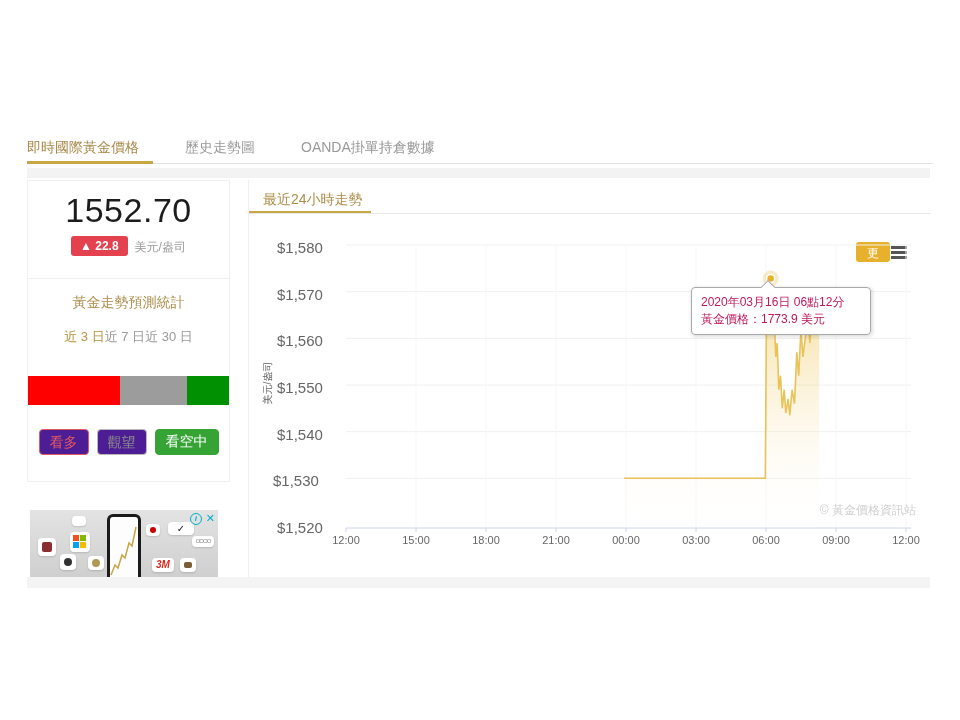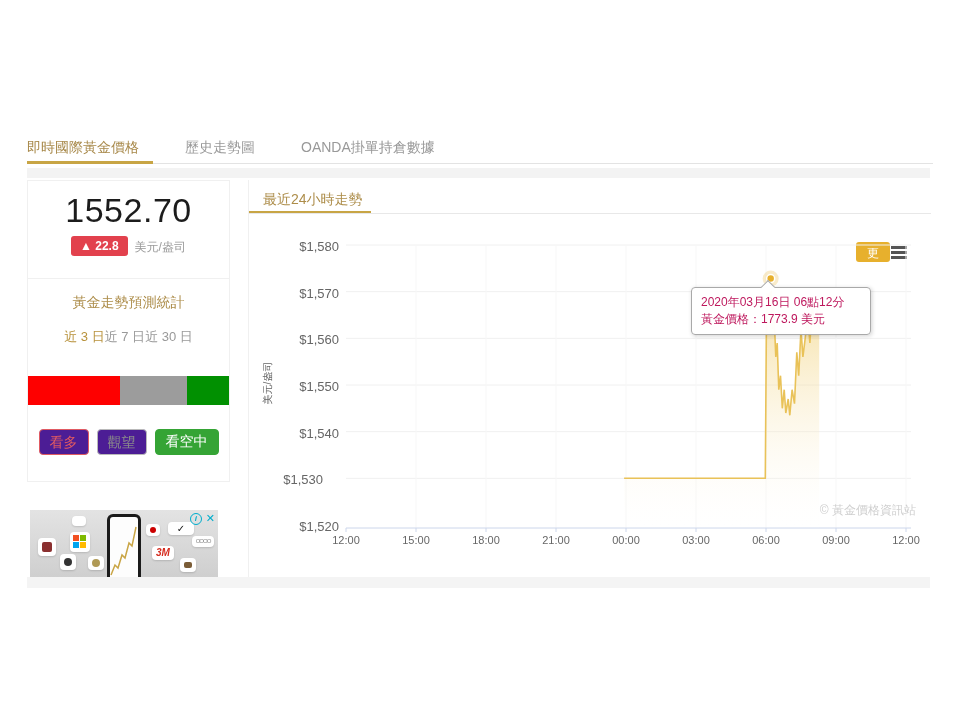--- a/index.html
+++ b/index.html
@@ -52,21 +52,21 @@
   .blob{background:#6b6b6b;border-radius:2px;position:absolute;}
   
   .chart-card{left:248px;top:180px;width:682px;height:397px;background:#fff;border-left:1px solid #f0f0f0;}
   .chart-title{position:absolute;left:14px;top:11px;font-size:14px;color:#ad8d4a;}
   .chart-title-underline{position:absolute;left:0;top:31px;width:122px;height:3px;background:#c8a545;}
   .chart-title-divider{position:absolute;left:0;top:33px;width:682px;height:1px;background:#e8e8e8;}
   .update-btn{position:absolute;left:607px;top:62px;width:34px;height:20px;background:#e7b02d;color:#fff;
               font-size:12px;border:none;border-radius:3px;text-align:center;line-height:20px;cursor:pointer;}
   .burger{position:absolute;left:642px;top:66px;width:16px;cursor:pointer;}
   .burger div{height:2.5px;background:#555;margin-bottom:2.5px;}
-  .ylabel{position:absolute;width:62px;text-align:right;font-size:13px;color:#666;}
+  .ylabel{position:absolute;width:62px;text-align:left;font-size:15px;color:#666;}
   .xlabel{position:absolute;width:44px;text-align:center;font-size:11px;color:#666;}
   .yaxis-title{position:absolute;left:-2px;top:196px;font-size:10px;color:#666;
                transform:rotate(-90deg);transform-origin:center;white-space:nowrap;}
   .tooltip{position:absolute;left:442px;top:107px;width:160px;background:rgba(255,255,255,.97);
            border:1px solid #a9a9a9;border-radius:4px;box-shadow:1px 1px 4px rgba(0,0,0,.18);
            padding:6px 9px;font-size:12px;color:#be185d;line-height:17px;z-index:5;}
   .tooltip-notch{position:absolute;left:514px;top:102px;width:9px;height:9px;background:#fff;
                  border-left:1px solid #a9a9a9;border-top:1px solid #a9a9a9;transform:rotate(45deg);z-index:6;}
   .watermark{position:absolute;left:460px;top:322px;width:207px;text-align:right;
              font-size:12px;color:#cfcfcf;}
@@ -126,21 +126,21 @@
         <div style="background:#ffb900;"></div>
     </div>
   </div>
   <div class="tile" style="left:42px;top:6px;width:14px;height:10px;"></div>
   <div class="tile" style="left:58px;top:46px;width:16px;height:14px;">
     <div class="blob" style="left:4px;top:3px;width:8px;height:8px;background:#b09a55;border-radius:50%;"></div>
   </div>
   <div class="tile" style="left:116px;top:14px;width:14px;height:12px;">
     <div class="blob" style="left:4px;top:3px;width:6px;height:6px;background:#c00;border-radius:50%;"></div>
   </div>
-  <div class="tile brand-3m" style="left:122px;top:36px;width:22px;height:14px;">3M</div>
+  <div class="tile brand-3m" style="left:122px;top:48px;width:22px;height:14px;">3M</div>
   <div class="tile swoosh" style="left:138px;top:12px;width:26px;height:13px;">✓</div>
   <div class="tile rings" style="left:162px;top:26px;width:22px;height:11px;">OOOO</div>
   <div class="tile" style="left:150px;top:48px;width:16px;height:14px;">
     <div class="blob" style="left:4px;top:4px;width:8px;height:6px;background:#7a5c36;"></div>
   </div>
   <div class="phone">
     <div class="phone-screen">
       <svg width="28" height="64" viewBox="0 0 28 64">
         <polyline points="1,58 5,48 8,51 12,38 15,41 19,26 22,29 26,10" fill="none" stroke="#c9a545" stroke-width="1.5"></polyline>
       </svg>
@@ -208,21 +208,21 @@
         <path d="M375.1 298.3 L516.3 298.3 L517.5 130.3 L518.6 107.0 L519.8 125.7 L521.7 98.6 L523.5 149.0 L524.7 125.7 L526.8 177.0 L528.2 163.0 L529.8 209.7 L531.5 195.7 L533.3 228.3 L535.2 209.7 L536.8 233.0 L539.2 219.0 L540.8 235.3 L543.1 209.7 L545.5 223.7 L547.8 172.3 L549.7 195.7 L552.0 149.0 L553.9 177.0 L556.2 158.3 L558.5 135.0 L560.9 163.0 L563.2 125.7 L565.5 144.3 L567.9 130.3 L570.2 149.0" fill="none" stroke="#e9c258" stroke-width="1.6"></path>
       </g>
       <g id="marker">
         <circle cx="521.6666666666667" cy="98.6000000000002" r="8" fill="rgba(233,176,45,0.25)"></circle>
         <circle cx="521.6666666666667" cy="98.6000000000002" r="4" fill="#e7b02d" stroke="#ffffff" stroke-width="1.5"></circle>
       </g>
   </svg>
 
   <div id="axis-labels">
       <div class="ylabel" style="left: 28px; top: 339px;">$1,520</div>
-      <div class="ylabel" style="left: 12px; top: 292.333px;">$1,530</div>
+      <div class="ylabel" style="left: 24px; top: 292.333px;">$1,530</div>
       <div class="ylabel" style="left: 28px; top: 245.667px;">$1,540</div>
       <div class="ylabel" style="left: 28px; top: 199px;">$1,550</div>
       <div class="ylabel" style="left: 28px; top: 152.333px;">$1,560</div>
       <div class="ylabel" style="left: 28px; top: 105.667px;">$1,570</div>
       <div class="ylabel" style="left: 28px; top: 59px;">$1,580</div>
       <div class="xlabel" style="left: 75px; top: 354px;">12:00</div>
       <div class="xlabel" style="left: 145px; top: 354px;">15:00</div>
       <div class="xlabel" style="left: 215px; top: 354px;">18:00</div>
       <div class="xlabel" style="left: 285px; top: 354px;">21:00</div>
       <div class="xlabel" style="left: 355px; top: 354px;">00:00</div>

